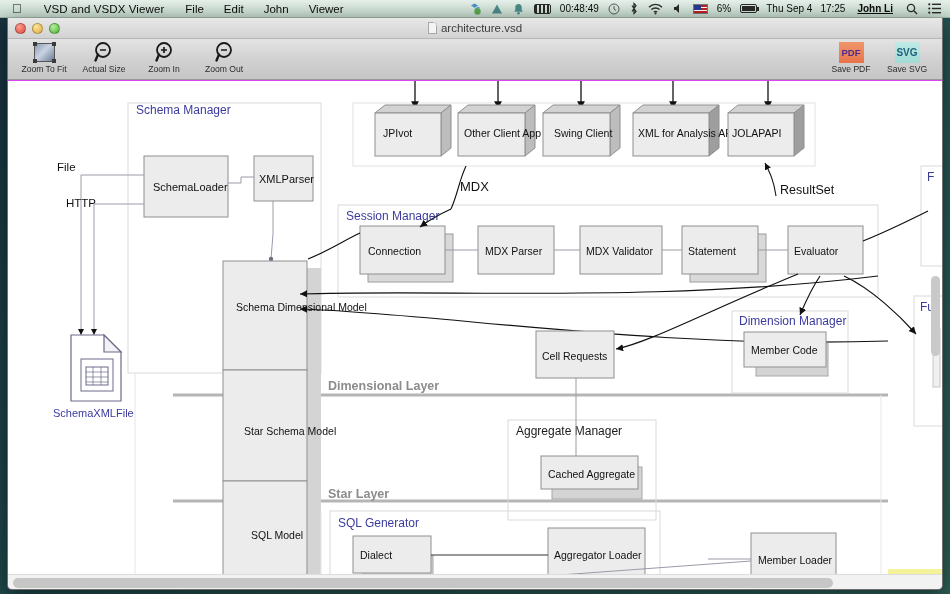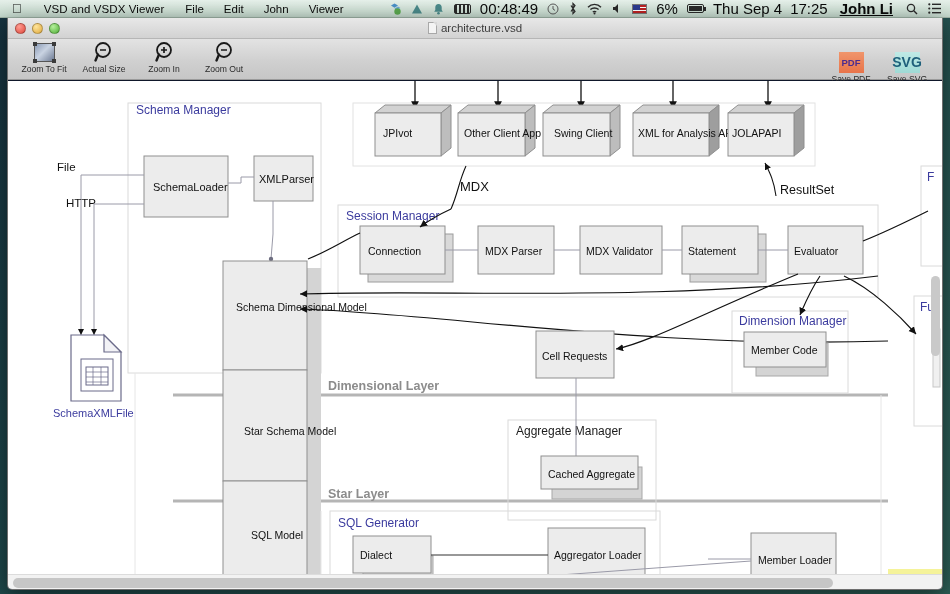--- a/index.html
+++ b/index.html
@@ -15,35 +15,35 @@
     position:absolute; left:0; top:0; width:950px; height:18px;
     background:linear-gradient(to bottom,#e6f0ea 0%,#d4e4da 50%,#c3d8cc 100%);
     border-bottom:1px solid #9fb4a7;
     display:flex; align-items:center; font-size:11.5px; color:#0a0a0a;
   }
   #menubar .apple{ padding:0 11px 0 12px; font-size:13px; line-height:1; }
   #menubar .appname{ font-weight:normal; padding:0 11px; letter-spacing:.1px;}
   #menubar .mi{ padding:0 10px; }
   #menubar .spacer{ flex:1; }
   .mbicon{ padding:0 5px; display:flex; align-items:center; }
-  .mbtxt{ padding:0 4px; font-size:15px; }
+  .mbtxt{ padding:0 4px; font-size:10px; }
   .flagico{ width:15px; height:10px;
     background:linear-gradient(to bottom,#b22 0 20%,#fff 20% 40%,#b22 40% 60%,#fff 60% 80%,#b22 80% 100%);
     position:relative; border:1px solid #777;}
   .flagico:before{content:"";position:absolute;left:0;top:0;width:7px;height:5px;background:#2b3a8f;}
   .batt{ width:17px;height:9px;border:1px solid #2a2a2a;border-radius:2px;position:relative;}
   .batt:before{content:"";position:absolute;right:-3px;top:2px;width:2px;height:4px;background:#2a2a2a;}
   .batt:after{content:"";position:absolute;left:1px;top:1px;right:1px;bottom:1px;background:#2a2a2a;}
   .timerbox{width:17px;height:10px;border:1.5px solid #2a2a2a;border-radius:2px;
      background:repeating-linear-gradient(to right,#2a2a2a 0 2px,transparent 2px 4px);}
 
   
   #window{
     position:absolute; left:7px; top:18px; width:936px; height:572px;
-    background:#0f172a; border:1px solid #6e6e6e; border-top:none;
+    background:#d946ef; border:1px solid #6e6e6e; border-top:none;
     border-radius:0 0 5px 5px;
     box-shadow:0 6px 22px rgba(0,0,0,.5);
     overflow:hidden;
   }
   #titlebar{
     height:21px; width:100%;
     background:linear-gradient(to bottom,#e8e8e8,#d2d2d2);
     border-bottom:1px solid #b6b6b6;
     display:flex; align-items:center; justify-content:center; position:relative;
     font-size:11.5px; color:#3b3b3b;
@@ -60,30 +60,30 @@
     height:41px; width:100%;
     background:linear-gradient(to bottom,#e3e3e3 0%,#d0d0d0 55%,#c6c6c6 100%);
     border-bottom:1px solid #9a9a9a;
     display:flex; align-items:flex-start; position:relative;
   }
   .tbtn{ display:flex; flex-direction:column; align-items:center; justify-content:flex-start;
          padding-top:1px; width:54px; cursor:default; }
   .tbtn .glyph{ height:24px; display:flex; align-items:center; justify-content:center; }
   .tbtn .lbl{ font-size:8.6px; color:#2b2b2b; line-height:10px; white-space:nowrap;}
   #tb-left{ display:flex; padding-left:9px; gap:6px;}
-  #tb-right{ position:absolute; right:8px; top:10px; display:flex; gap:2px;}
+  #tb-right{ position:absolute; right:8px; top:0; display:flex; gap:2px;}
   .fit-ico{ width:21px;height:19px;border:1px solid #555;background:
       linear-gradient(135deg,#8b9bb5,#c9d3e2 45%,#6d7a93); position:relative;}
   .fit-ico i{position:absolute;width:4px;height:4px;background:#3a3a3a;}
   .fit-ico i:nth-child(1){left:-2px;top:-2px;} .fit-ico i:nth-child(2){right:-2px;top:-2px;}
   .fit-ico i:nth-child(3){left:-2px;bottom:-2px;} .fit-ico i:nth-child(4){right:-2px;bottom:-2px;}
   .pdf-ico{width:25px;height:21px;background:linear-gradient(to bottom,#f0956b,#e8744a);
      display:flex;align-items:center;justify-content:center;font-size:9.5px;font-weight:bold;color:#4b2c8f;}
   .svg-ico{width:25px;height:21px;background:linear-gradient(to bottom,#bfeae6,#9fdad5);
-     display:flex;align-items:center;justify-content:center;font-size:14px;font-weight:bold;color:#1e5f7a;}
+     display:flex;align-items:center;justify-content:center;font-size:10px;font-weight:bold;color:#1e5f7a;}
 
   
   #canvas{ position:absolute; left:0; top:63px; width:936px; height:494px; background:#fff; overflow:hidden;}
   #canvas svg{ position:absolute; left:0; top:0; }
 
   
   #hscroll{ position:absolute; left:0; bottom:0; width:936px; height:15px;
      background:#f2f2f2; border-top:1px solid #dcdcdc;}
   #hthumb{ position:absolute; left:5px; top:3px; width:820px; height:10px;
      background:#c6c6c6; border-radius:5px;}

